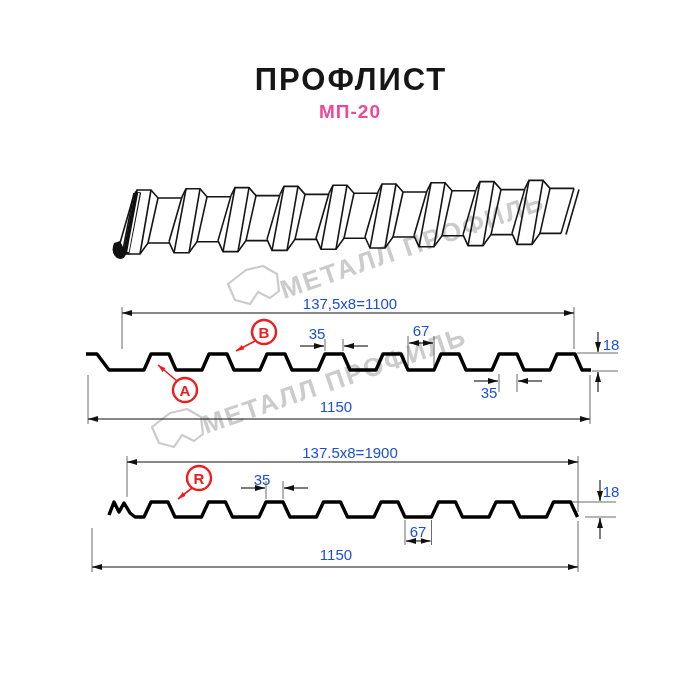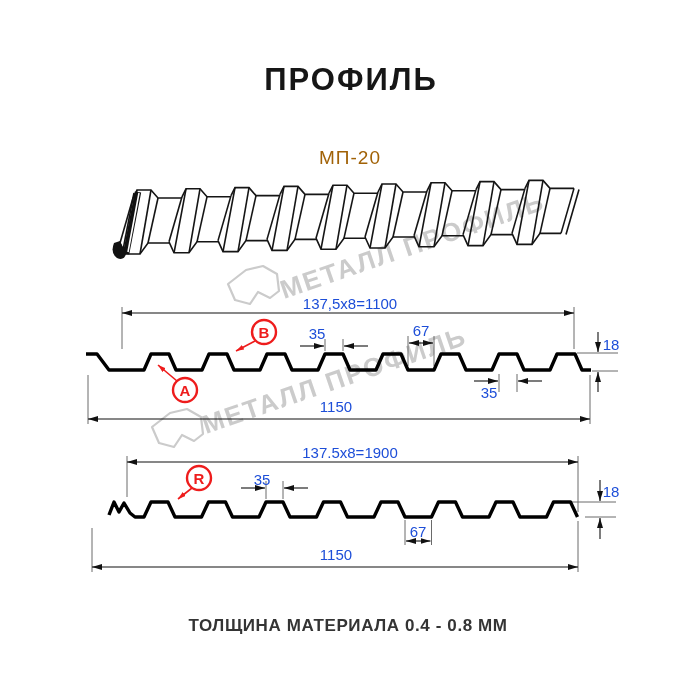--- a/index.html
+++ b/index.html
@@ -1,32 +1,32 @@
 <!DOCTYPE html>
 <html><head>
 <meta charset="utf-8">
 <style>
   html,body{margin:0;padding:0;background:#ffffff;}
   #page{position:relative;width:700px;height:700px;background:#fff;overflow:hidden;
         font-family:"Liberation Sans","DejaVu Sans",sans-serif;}
   .abs{position:absolute;transform:translate(-50%,-50%);white-space:nowrap;}
   .title{font-size:31px;font-weight:800;letter-spacing:2px;color:#161616;}
-  .subtitle{font-size:19px;font-weight:400;letter-spacing:1px;color:#a16207;margin-top:46px;}
+  .subtitle{font-size:19px;font-weight:700;letter-spacing:1px;color:#ec4899;}
   .footer-note{font-size:17px;font-weight:700;letter-spacing:.6px;color:#343434;}
   .dim{font-size:15px;color:#1d4ed8;}
   svg{position:absolute;left:0;top:0;}
   .wm-text{font-size:26px;font-weight:700;letter-spacing:2px;fill:#cbcbcb;}
   .lbl{font-size:15px;font-weight:700;fill:#ee1c1c;}
 </style>
 </head>
 <body>
 
 <div id="page">
 
-  <div class="abs title" style="left:351px;top:80px;">ПРОФИЛЬ</div>
+  <div class="abs title" style="left:351px;top:80px;">ПРОФЛИСТ</div>
   <div class="abs subtitle" style="left:350px;top:112px;">МП-20</div>
 
   <svg width="700" height="700" viewBox="0 0 700 700">
     <defs>
       <marker id="arw" markerWidth="11" markerHeight="7" refX="10" refY="3" orient="auto" markerUnits="userSpaceOnUse">
         <path d="M0,0 L10,3 L0,6 Z" fill="#111"></path>
       </marker>
       <marker id="arwRev" markerWidth="11" markerHeight="7" refX="10" refY="3" orient="auto-start-reverse" markerUnits="userSpaceOnUse">
         <path d="M0,0 L10,3 L0,6 Z" fill="#111"></path>
       </marker>
@@ -152,14 +152,13 @@
   <div class="abs dim" style="left:611px;top:344px;">18</div>
   <div class="abs dim" style="left:489px;top:392px;">35</div>
   <div class="abs dim" style="left:336px;top:406px;">1150</div>
 
   <div class="abs dim" style="left:350px;top:452px;">137.5x8=1900</div>
   <div class="abs dim" style="left:262px;top:479px;">35</div>
   <div class="abs dim" style="left:418px;top:531px;">67</div>
   <div class="abs dim" style="left:611px;top:491px;">18</div>
   <div class="abs dim" style="left:336px;top:554px;">1150</div>
 
-  <div class="abs footer-note" style="left:348px;top:626px;">ТОЛЩИНА МАТЕРИАЛА 0.4 - 0.8 ММ</div>
 </div>
 
 </body></html>

